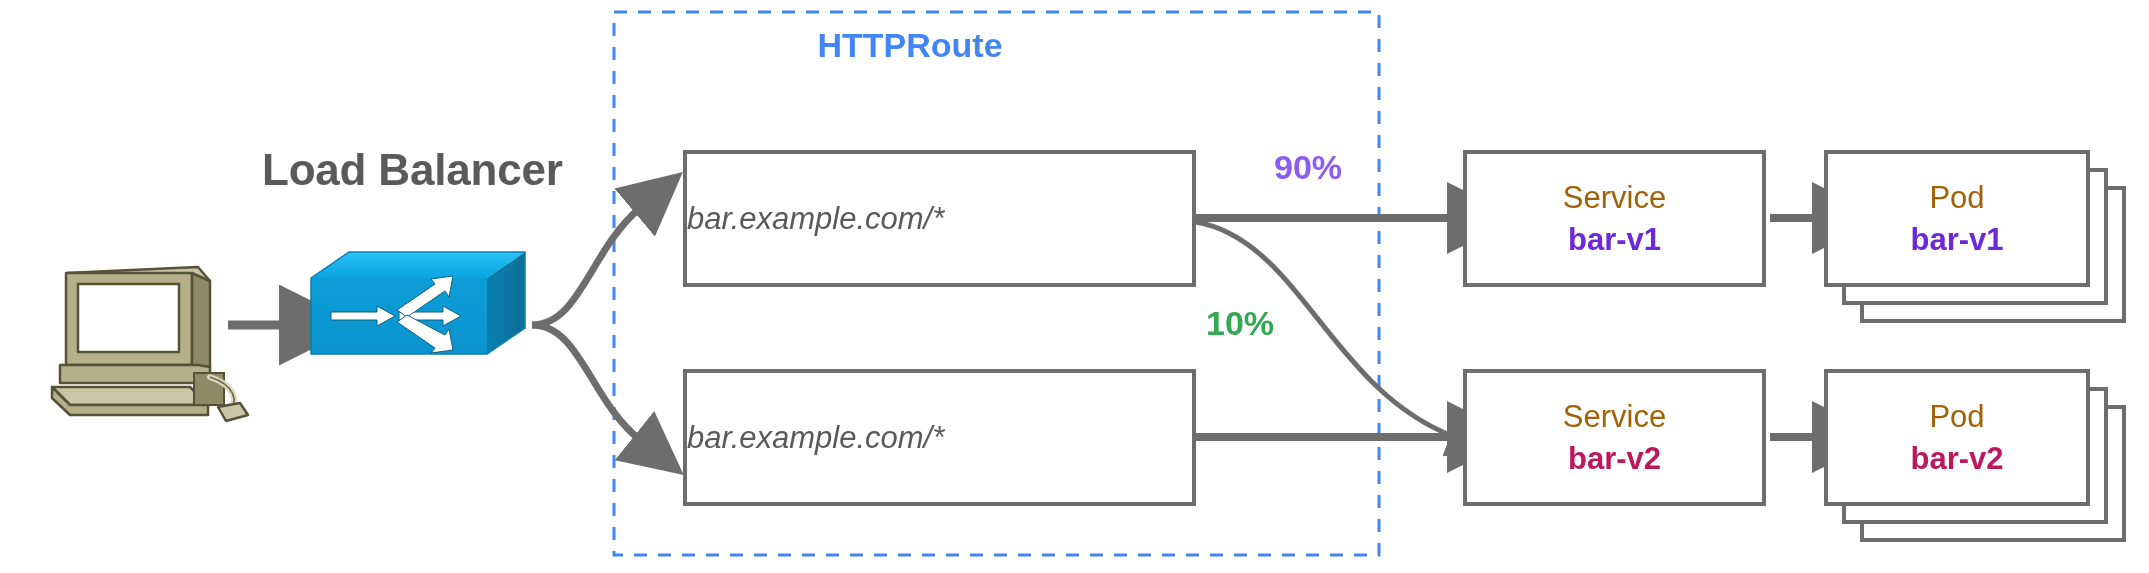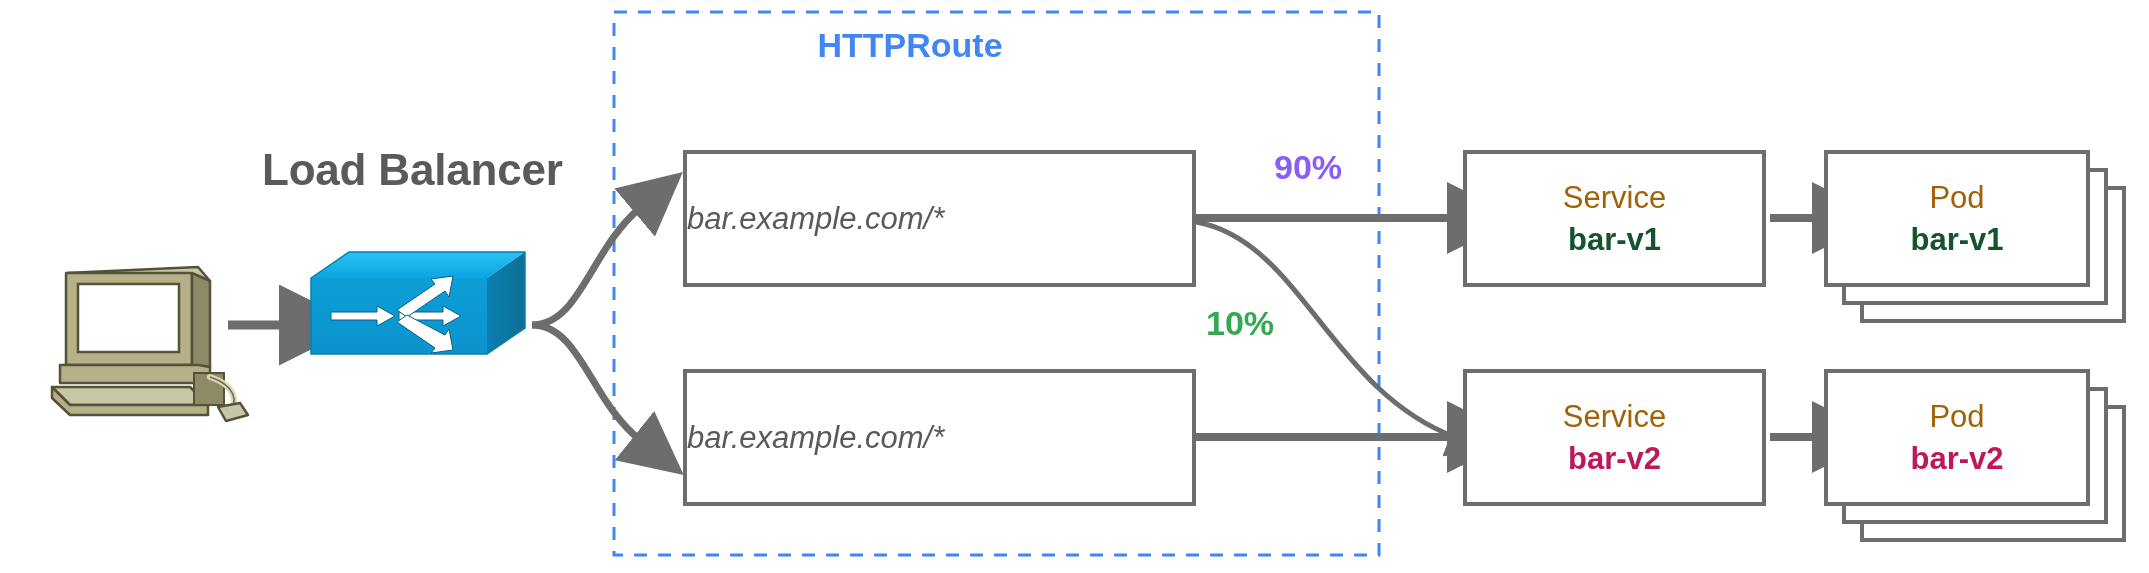--- a/index.html
+++ b/index.html
@@ -68,21 +68,21 @@
   .pct {
     font-size: 34px;
     font-weight: bold;
     white-space: nowrap;
   }
   .pct-90 { color: #8b5cf6; left: 1274px; top: 148px; }
   .pct-10 { color: #34a853; left: 1206px; top: 304px; }
 
   .ttl { color: #a16207; font-size: 31px; line-height: 42px; }
   .sub { font-weight: bold; font-size: 31px; line-height: 42px; }
-  .sub.v1 { color: #14532d; }
+  .sub.v1 { color: #6d28d9; }
   .sub.v2 { color: #be185d; }
 
   
   .stack-wrap { position: absolute; }
   .stack-ghost {
     position: absolute;
     box-sizing: border-box;
     border: 4px solid #6d6d6d;
     background: #ffffff;
   }

